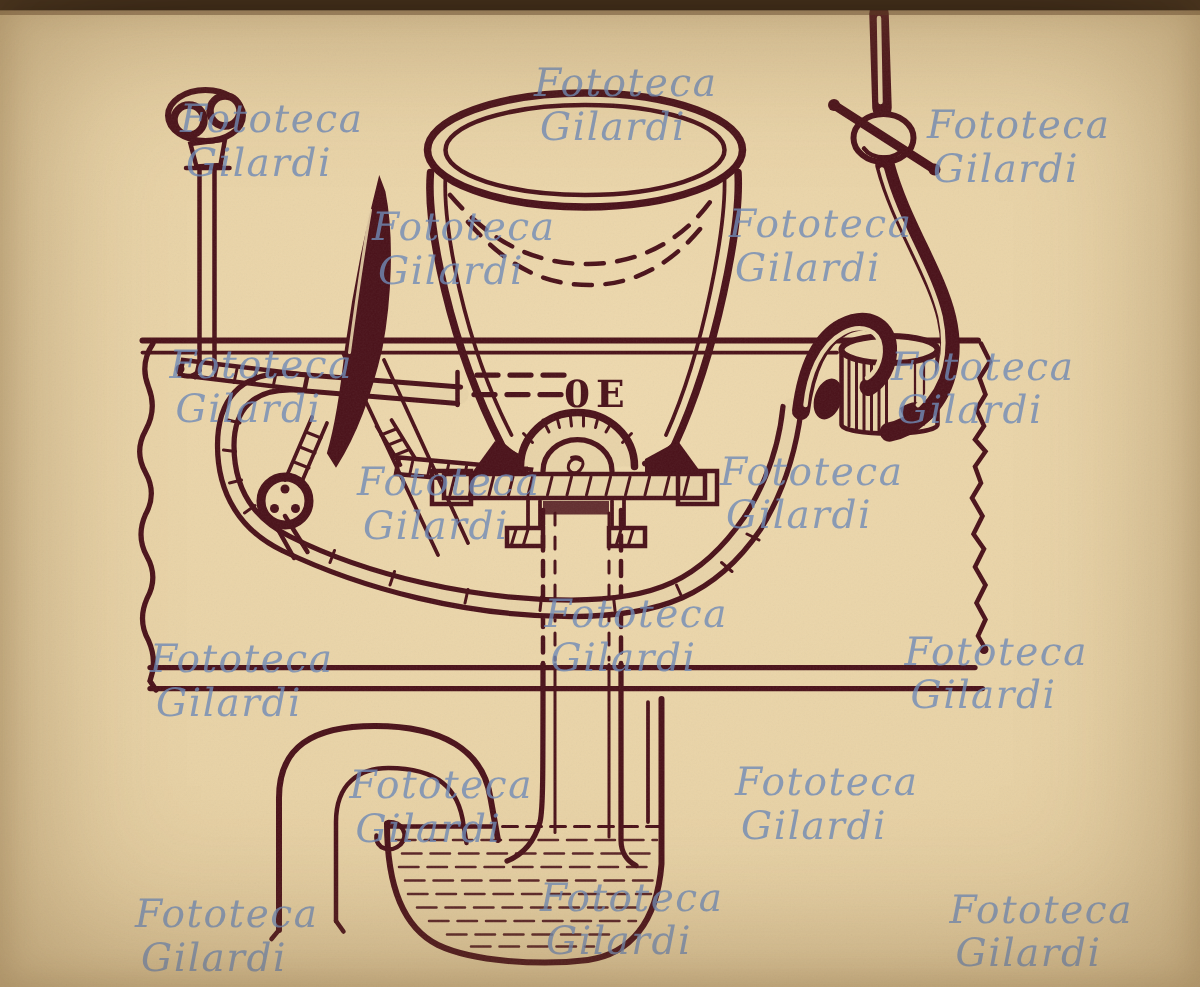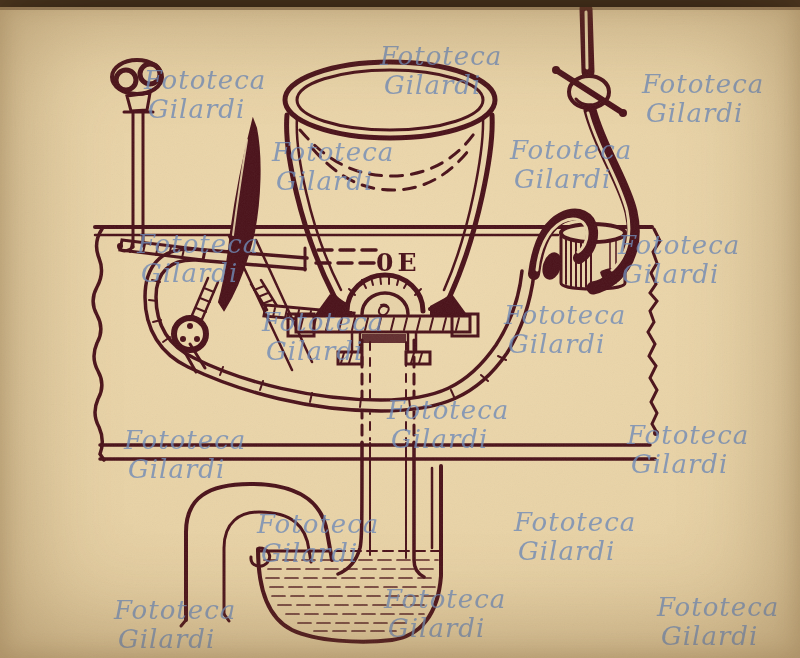--- a/index.html
+++ b/index.html
@@ -189,21 +189,21 @@
       <path d="M352,332 V352 M416,332 V352 M360,334 V352 M408,334 V352" fill="none" stroke-width="2.5"></path>
       <path d="M338,352 h24 v12 h-24 Z M406,352 h24 v12 h-24 Z" fill="none" stroke-width="3"></path>
       <path d="M344,353 l-3,10 M352,353 l-3,10 M414,353 l-3,10 M422,353 l-3,10" fill="none" stroke-width="2"></path>
     </g>
 
     <text x="376" y="271" font-family="DejaVu Serif, serif" font-size="25" font-weight="bold" letter-spacing="4" fill="#4a1119">0E</text>
 
     <rect id="grain-rect" x="0" y="0" width="800" height="658" filter="url(#f-grain)" opacity="0.07"></rect>
   </svg>
 
-  <div style="position:absolute;inset:0;margin-left:24px;">
+  <div style="position:absolute;inset:0;">
       <div class="wm" style="left: 356px; top: 42px;">
         <span>Fototeca</span>
         <span class="wm2">Gilardi</span>
       </div>
       <div class="wm" style="left: 120px; top: 66px;">
         <span>Fototeca</span>
         <span class="wm2">Gilardi</span>
       </div>
       <div class="wm" style="left: 618px; top: 70px;">
         <span>Fototeca</span>

